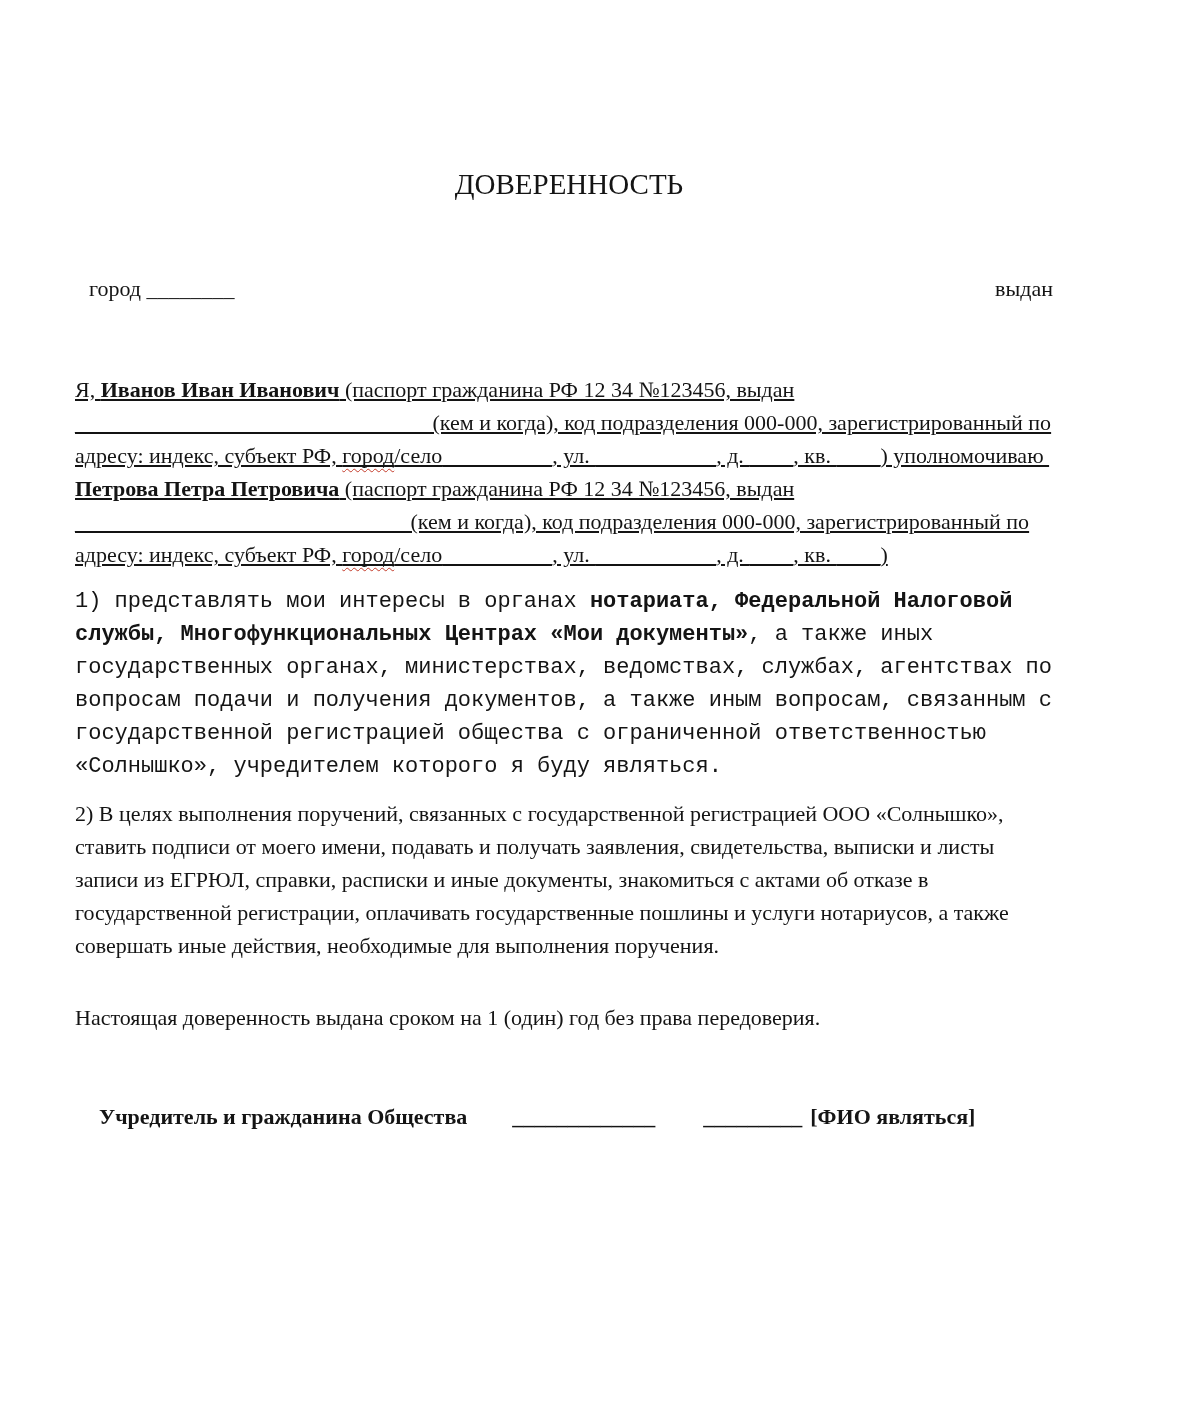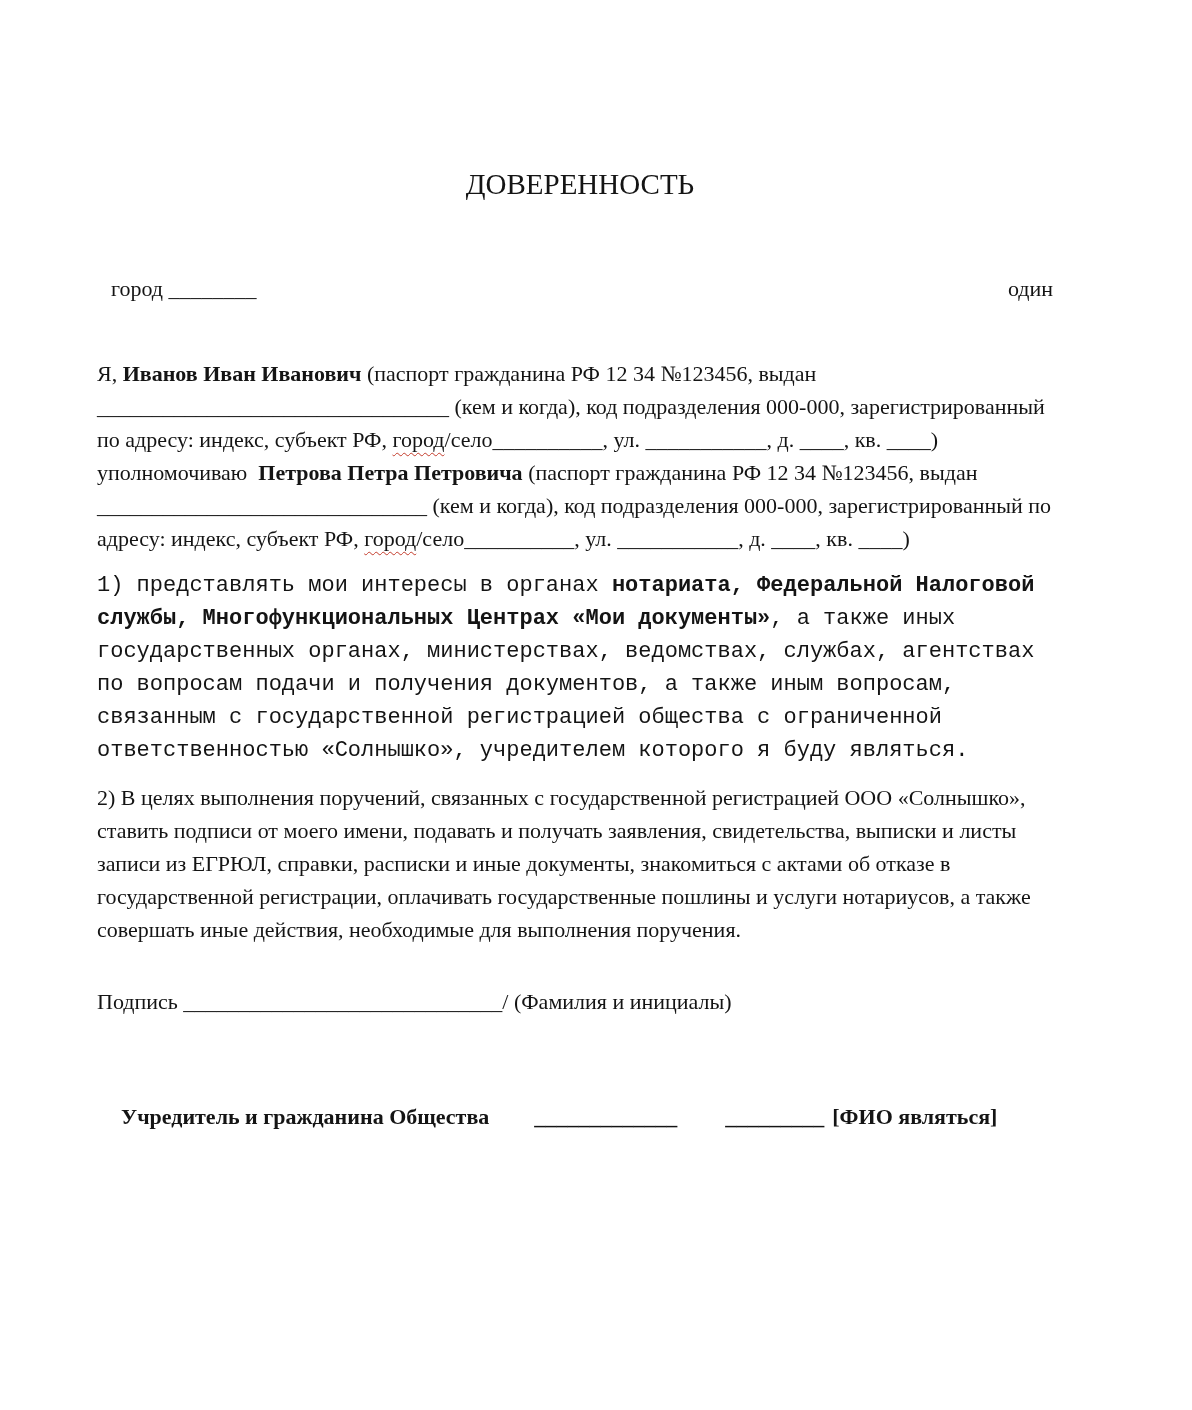--- a/index.html
+++ b/index.html
@@ -7,21 +7,21 @@
     width: 1192px;
     height: 1410px;
     background: #ffffff;
     color: #141414;
     font-family: "Liberation Serif", "DejaVu Serif", serif;
   }
   .page {
     box-sizing: border-box;
     width: 1192px;
     height: 1410px;
-    padding: 0 129px 0 97px;
+    padding: 0 129px 0 75px;
     overflow: hidden;
   }
   .doc-title {
     margin: 166px 0 0 0;
     text-align: center;
     font-size: 29px;
     line-height: 36px;
     font-weight: normal;
     white-space: nowrap;
   }
@@ -34,21 +34,21 @@
     gap: 47px;
   }
   .city-cell { padding-left: 14px; }
   .date-cell { padding-right: 10px; }
   p {
     font-size: 22px;
     line-height: 33px;
     margin: 0;
     text-align: left;
   }
-  .intro    { margin-top: 52px; margin-bottom: 14px; }
+  .intro    { margin-top: 68px; margin-bottom: 14px; text-decoration: underline; }
   .clause-1 { margin-bottom: 14px; font-family: Liberation Mono, monospace; }
   .clause-2 { margin-bottom: 39px; }
   .term     { margin-bottom: 66px; }
   .sig      { margin-bottom: 82px; }
   .footer-line {
     padding-left: 24px;
     font-weight: bold;
     white-space: nowrap;
   }
   .b { font-weight: bold; }
@@ -68,27 +68,27 @@
 <body>
 
 <div class="page">
 
   <h1 class="doc-title">ДОВЕРЕННОСТЬ</h1>
 
   <div class="city-date-row">
     <span class="city-cell">
       <span>город</span><span> </span><span>________</span>
     </span>
-    <span class="date-cell">один</span>
+    <span class="date-cell">выдан</span>
   </div>
 
   <p class="intro"><span>Я, </span><span class="b">Иванов Иван Иванович</span><span> (паспорт гражданина РФ 12 34 №123456, выдан </span><span>________________________________</span><span> (кем и когда), код подразделения 000-000, зарегистрированный по адресу: индекс, субъект РФ, </span><span class="wavy">город</span><span>/село</span><span>__________</span><span>, ул. </span><span>___________</span><span>, д. </span><span>____</span><span>, кв. </span><span>____</span><span>) уполномочиваю&nbsp; </span><span class="b">Петрова Петра Петровича</span><span> (паспорт гражданина РФ 12 34 №123456, выдан </span><span>______________________________</span><span> (кем и когда), код подразделения 000-000, зарегистрированный по адресу: индекс, субъект РФ, </span><span class="wavy">город</span><span>/село</span><span>__________</span><span>, ул. </span><span>___________</span><span>, д. </span><span>____</span><span>, кв. </span><span>____</span><span>)</span></p>
 
   <p class="clause-1"><span>1) представлять мои интересы в органах </span><span class="b">нотариата, Федеральной Налоговой службы, Многофункциональных Центрах «Мои документы»</span><span>, а также иных государственных органах, министерствах, ведомствах, службах, агентствах по вопросам подачи и получения документов, а также иным вопросам, связанным с государственной регистрацией общества с ограниченной ответственностью «Солнышко», учредителем которого я буду являться.</span></p>
 
   <p class="clause-2">2) В целях выполнения поручений, связанных с государственной регистрацией ООО «Солнышко», ставить подписи от моего имени, подавать и получать заявления, свидетельства, выписки и листы записи из ЕГРЮЛ, справки, расписки и иные документы, знакомиться с актами об отказе в государственной регистрации, оплачивать государственные пошлины и услуги нотариусов, а также совершать иные действия, необходимые для выполнения поручения.</p>
 
+  <p class="term">Настоящая доверенность выдана сроком на 1 (один) год без права передоверия.</p>
 
-  <p class="sig"><span>Подпись </span><span>_____________________________</span><span>/ (Фамилия и инициалы)</span></p>
 
   <p class="footer-line"><span>Учредитель и гражданина Общества</span><span class="fgap1"></span><span>_____________</span><span class="fgap2"></span><span>_________</span><span class="fgap3"></span><span>[ФИО являться]</span></p>
 
 </div>
 
 </body></html>

